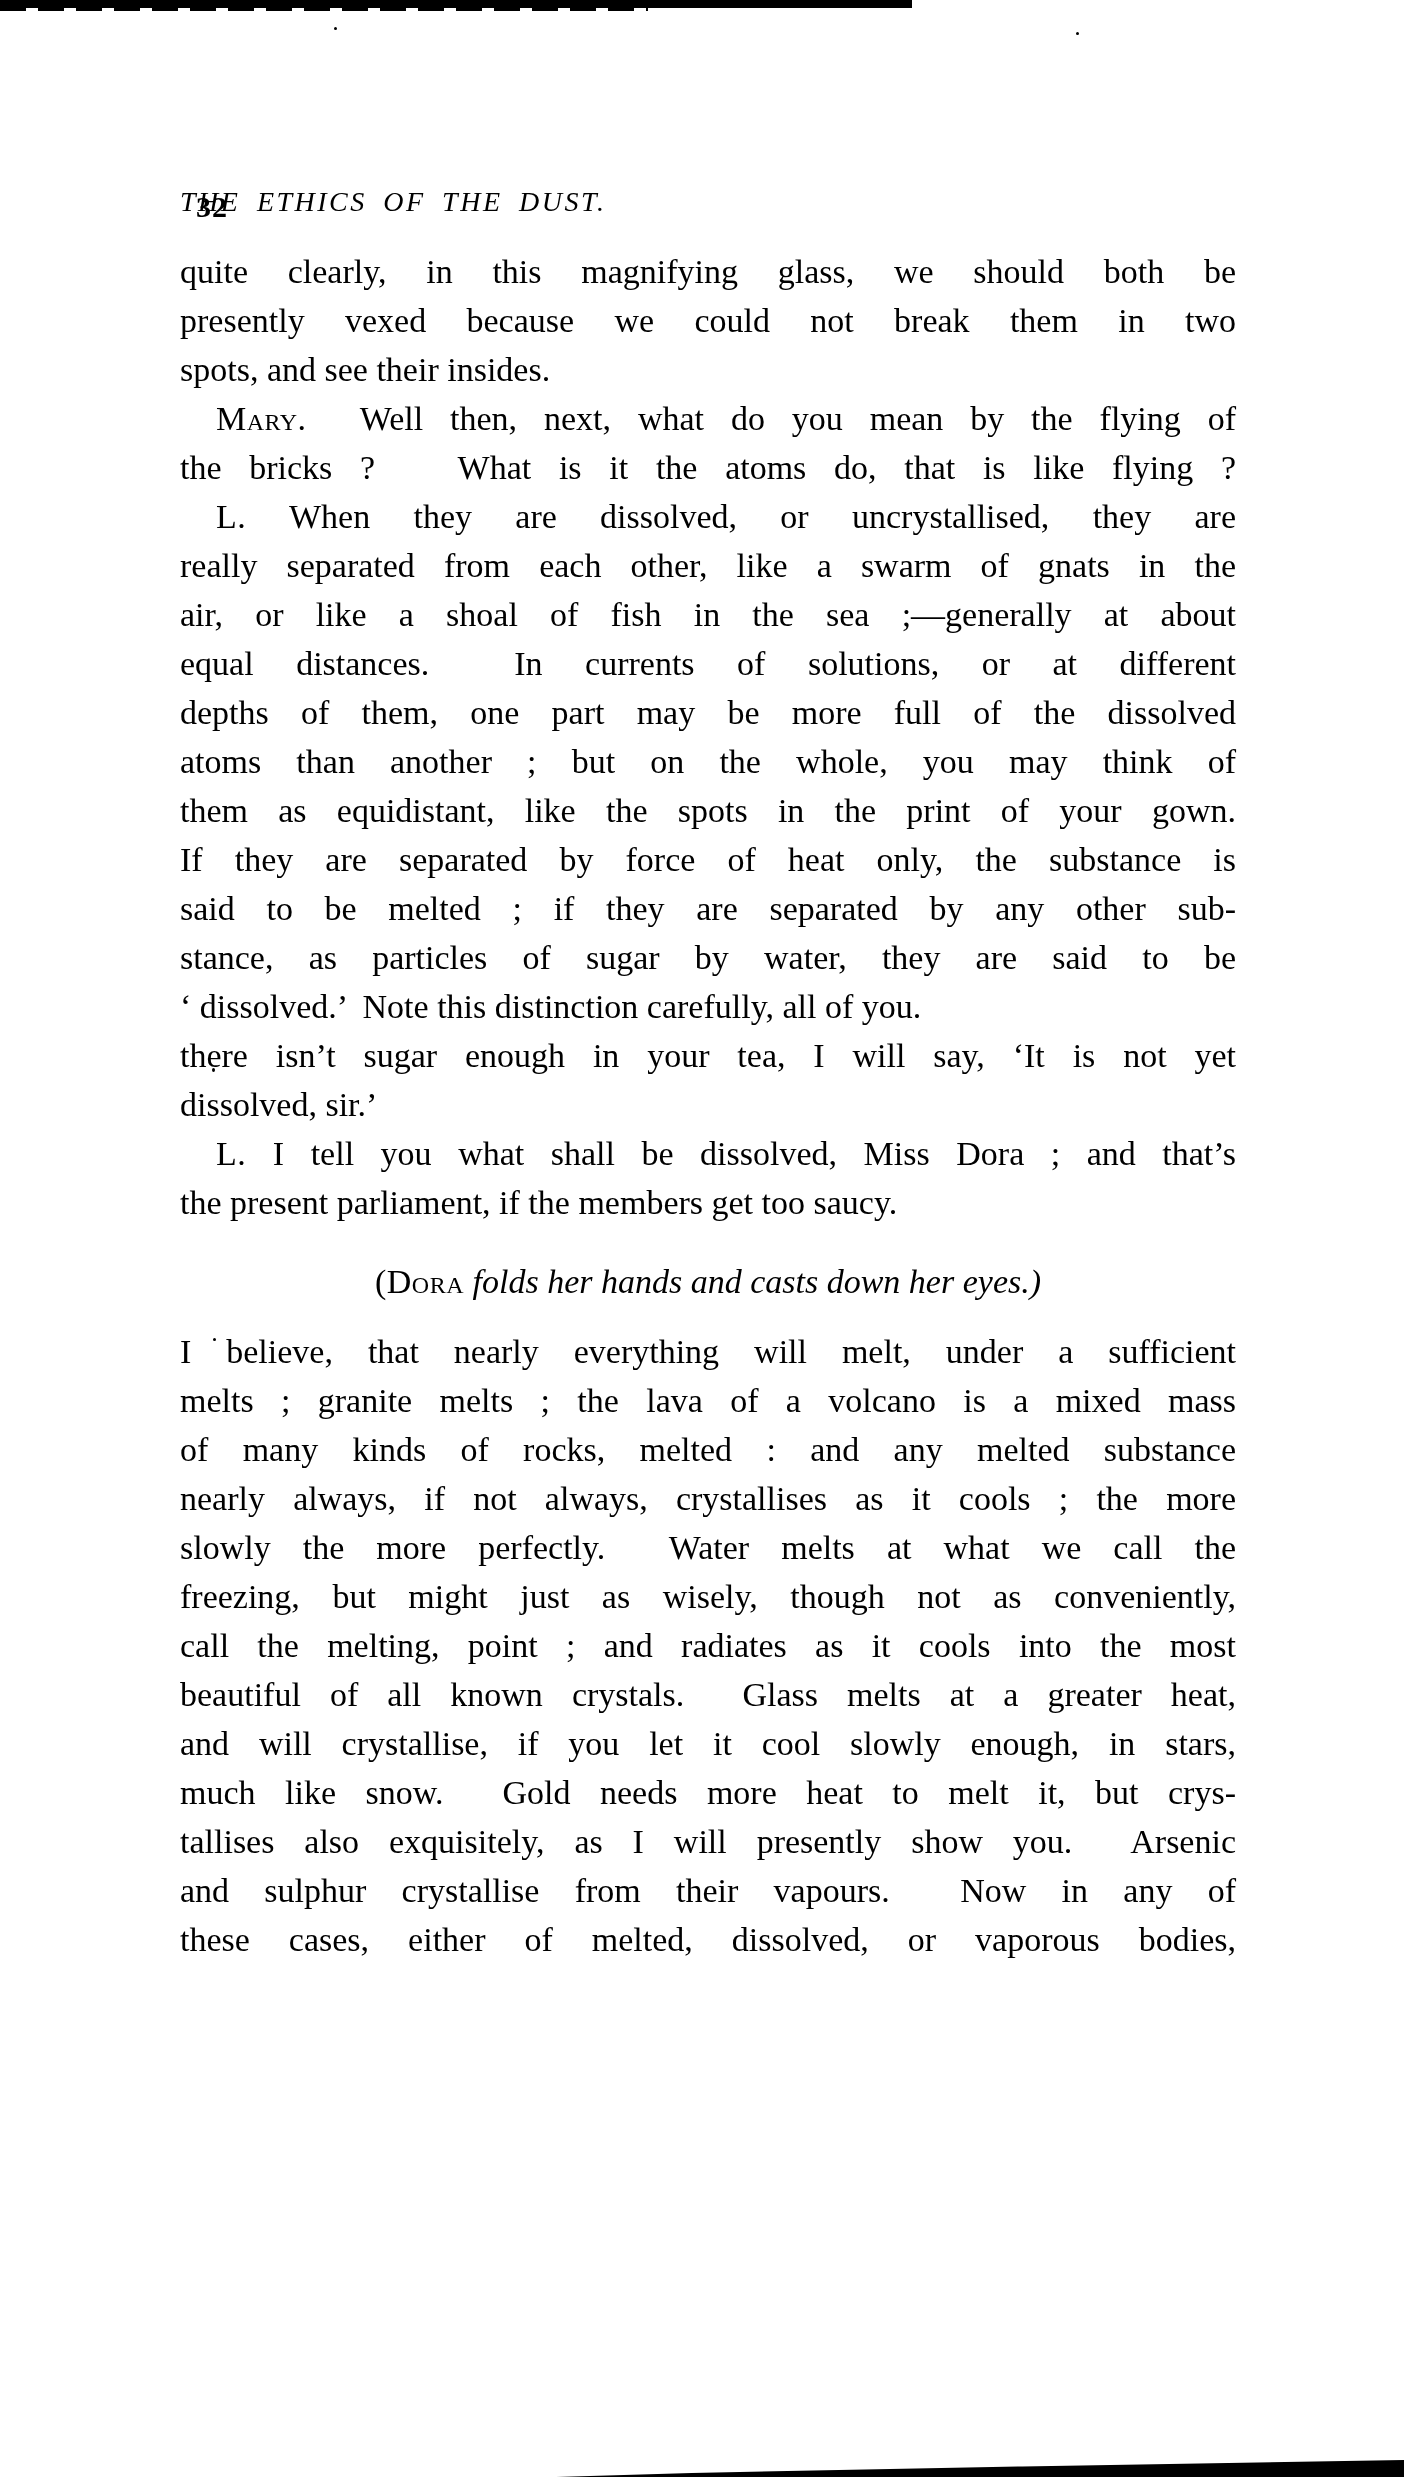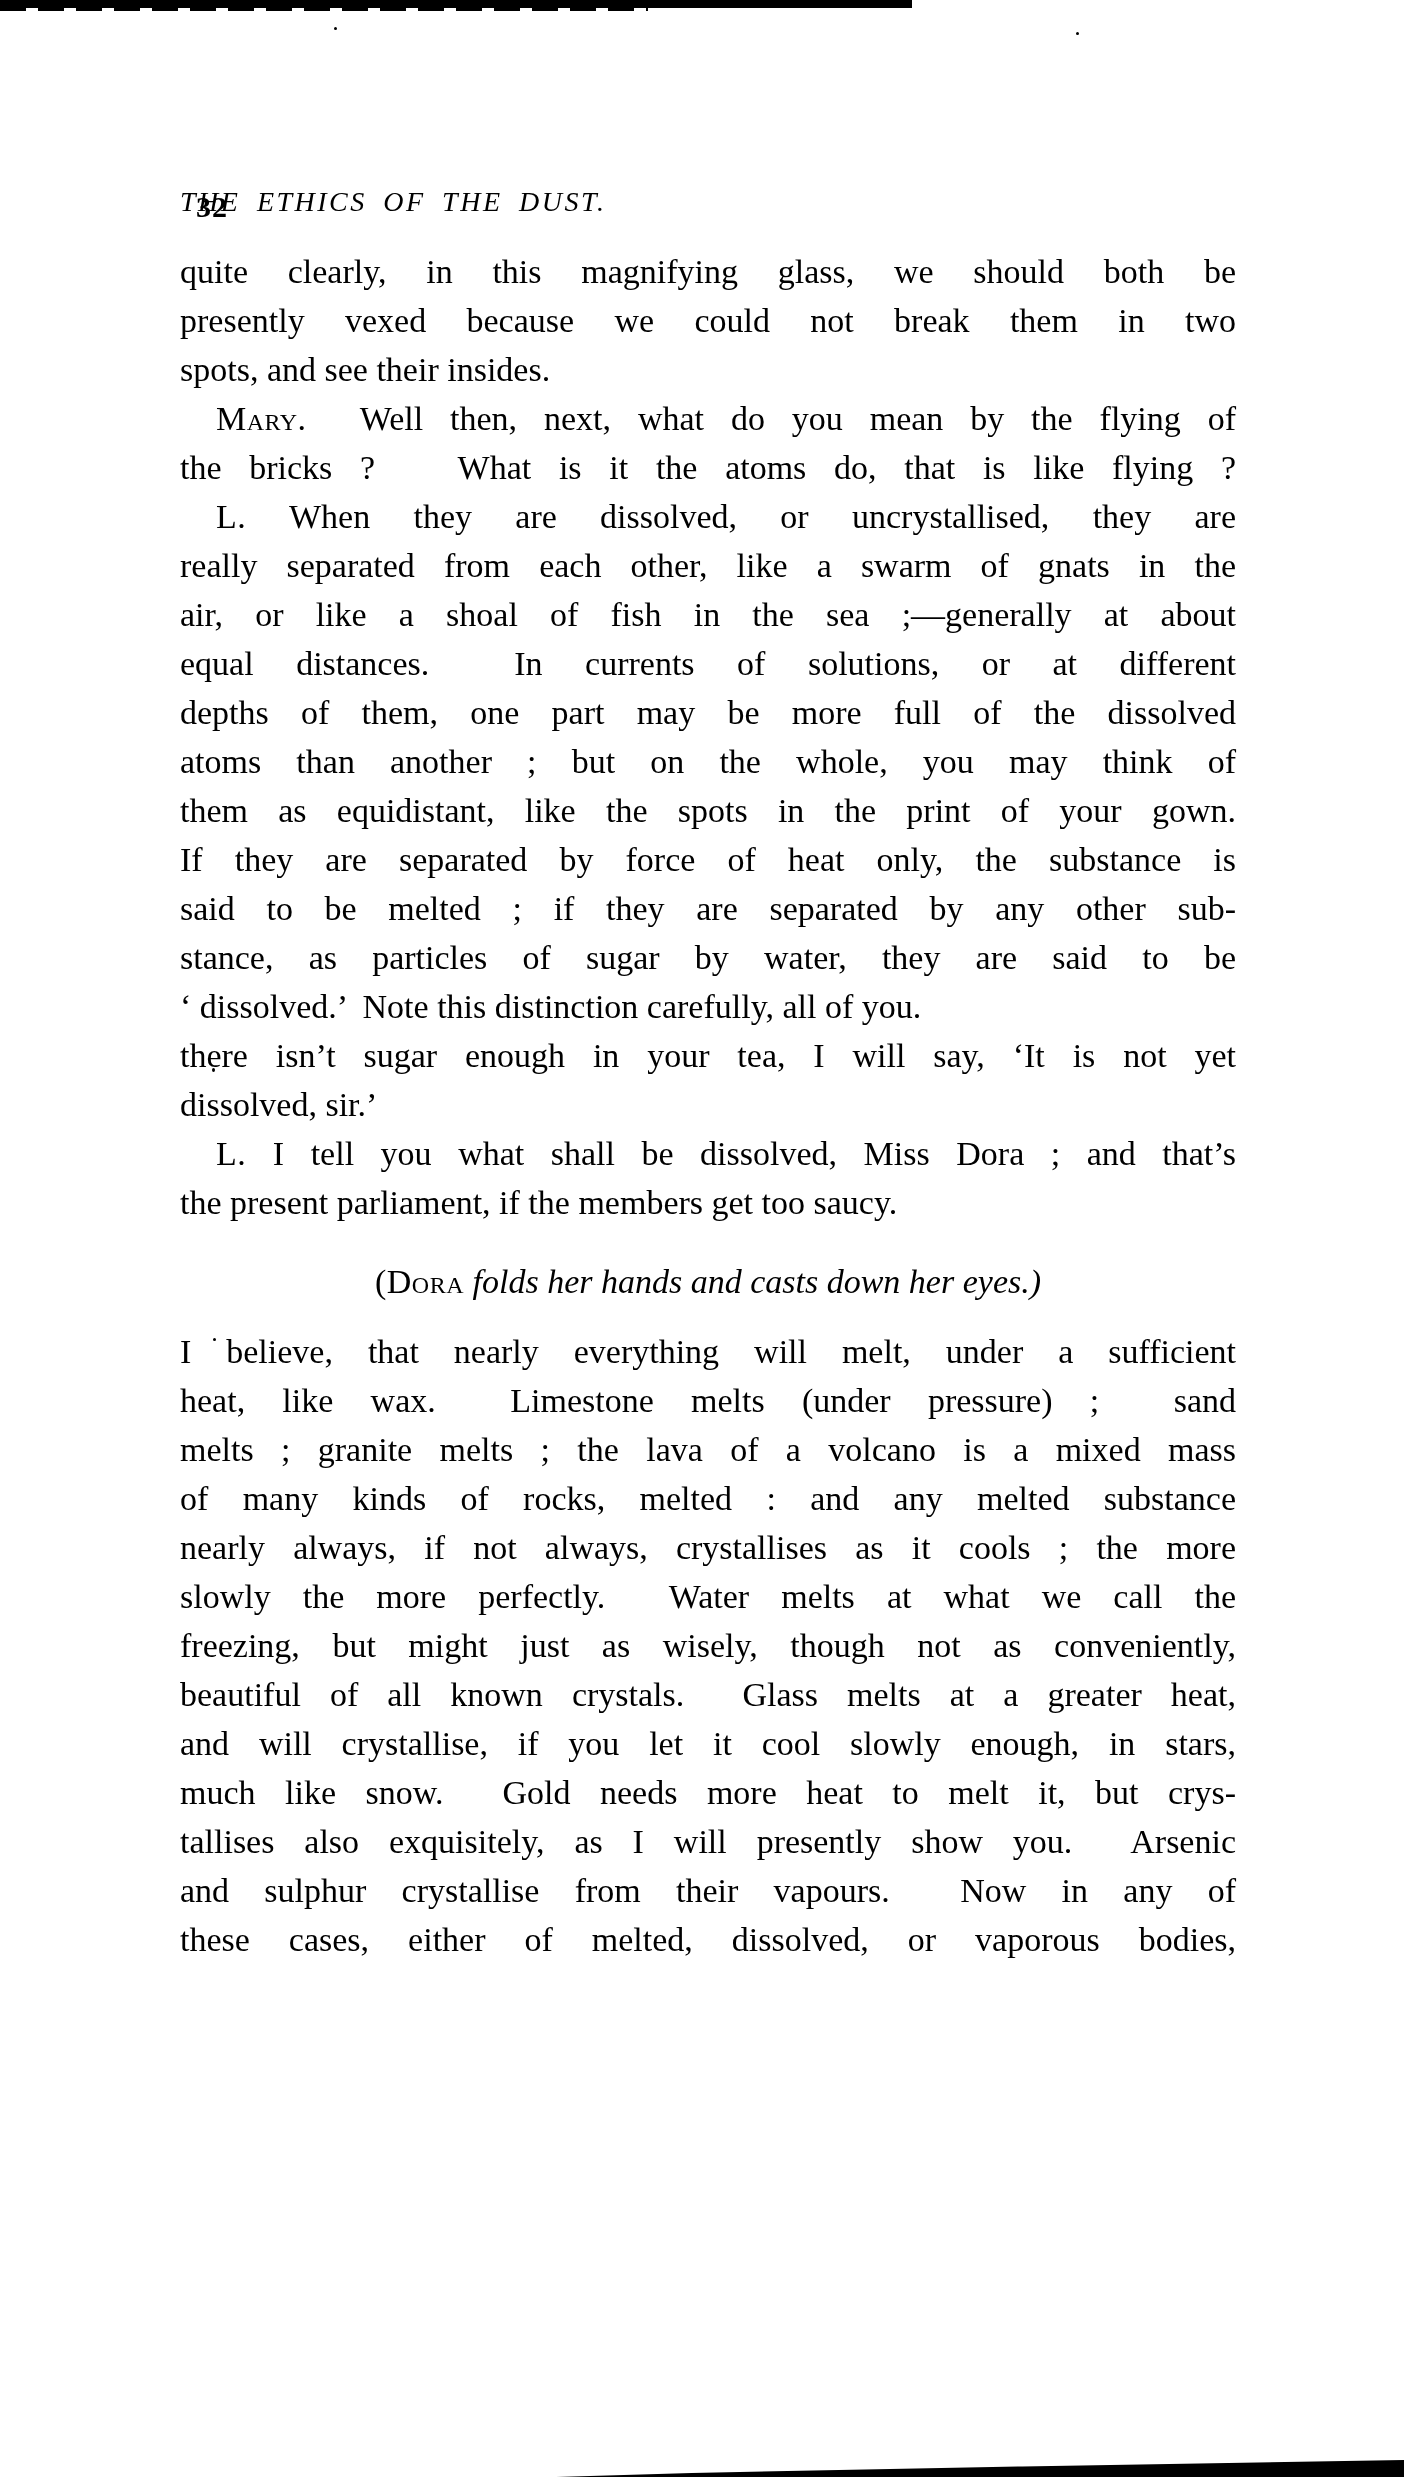--- a/index.html
+++ b/index.html
@@ -83,25 +83,25 @@
   <div class="ln j"><span class="tx">If they are separated by force of heat only, the substance is</span></div>
   <div class="ln j"><span class="tx">said to be melted ; if they are separated by any other sub-</span></div>
   <div class="ln j"><span class="tx">stance, as particles of sugar by water, they are said to be</span></div>
   <div class="ln last"><span class="tx">‘ dissolved.’  Note this distinction carefully, all of you.</span></div>
   <div class="ln j"><span class="tx">there isn’t sugar enough in your tea, I will say, ‘It is not yet</span></div>
   <div class="ln last"><span class="tx">dissolved, sir.’</span></div>
   <div class="ln j indent"><span class="sc">L.</span><span class="tx"> I tell you what shall be dissolved, Miss Dora ; and that’s</span></div>
   <div class="ln last"><span class="tx">the present parliament, if the members get too saucy.</span></div>
   <div class="ln center stage"><span class="sc">(Dora</span><span class="it"> folds her hands and casts down her eyes.)</span></div>
   <div class="ln j"><span class="tx">I believe, that nearly everything will melt, under a sufficient</span></div>
-  <div class="ln j"><span class="tx">heat, like wax.  Limestone melts (under pressure) ;  sand</span></div>
   <div class="ln j"><span class="tx">melts ; granite melts ; the lava of a volcano is a mixed mass</span></div>
   <div class="ln j"><span class="tx">of many kinds of rocks, melted : and any melted substance</span></div>
   <div class="ln j"><span class="tx">nearly always, if not always, crystallises as it cools ; the more</span></div>
   <div class="ln j"><span class="tx">slowly the more perfectly.  Water melts at what we call the</span></div>
   <div class="ln j"><span class="tx">freezing, but might just as wisely, though not as conveniently,</span></div>
+  <div class="ln j"><span class="tx">call the melting, point ; and radiates as it cools into the most</span></div>
   <div class="ln j"><span class="tx">beautiful of all known crystals.  Glass melts at a greater heat,</span></div>
   <div class="ln j"><span class="tx">and will crystallise, if you let it cool slowly enough, in stars,</span></div>
   <div class="ln j"><span class="tx">much like snow.  Gold needs more heat to melt it, but crys-</span></div>
   <div class="ln j"><span class="tx">tallises also exquisitely, as I will presently show you.  Arsenic</span></div>
   <div class="ln j"><span class="tx">and sulphur crystallise from their vapours.  Now in any of</span></div>
   <div class="ln j"><span class="tx">these cases, either of melted, dissolved, or vaporous bodies,</span></div>
 </div>
 
 </body></html>

